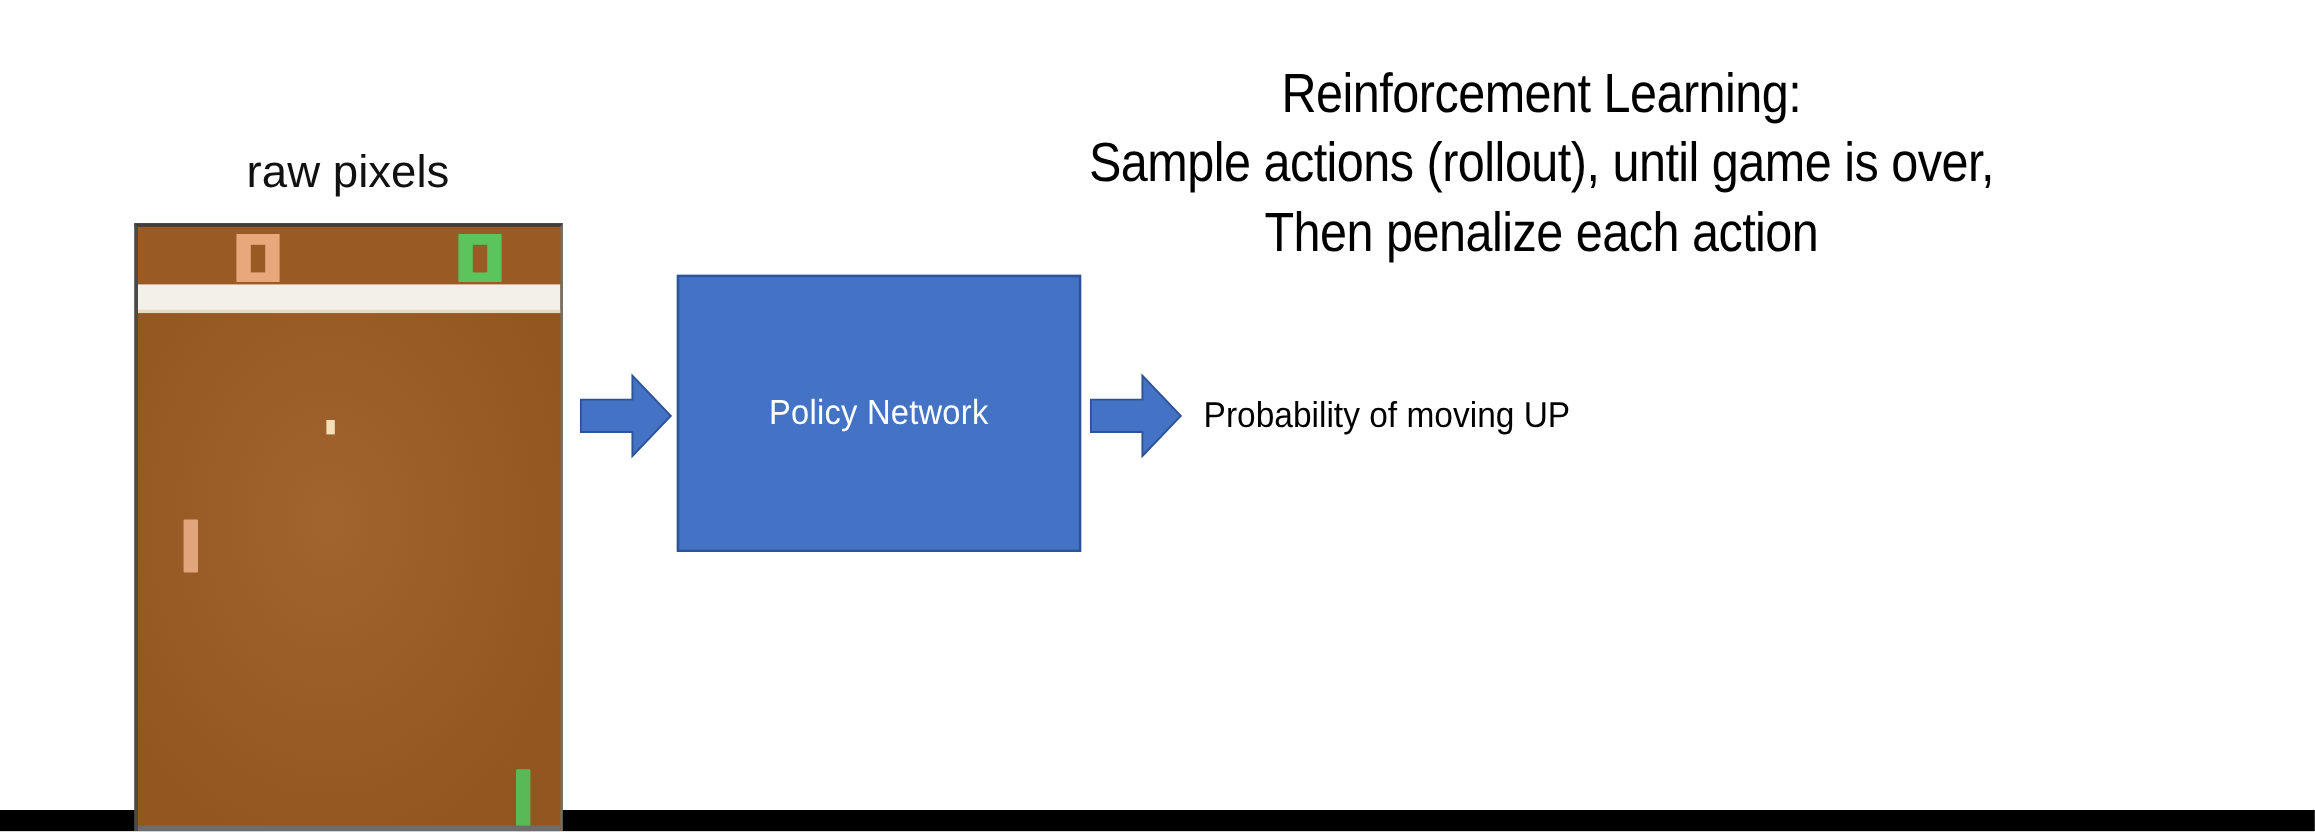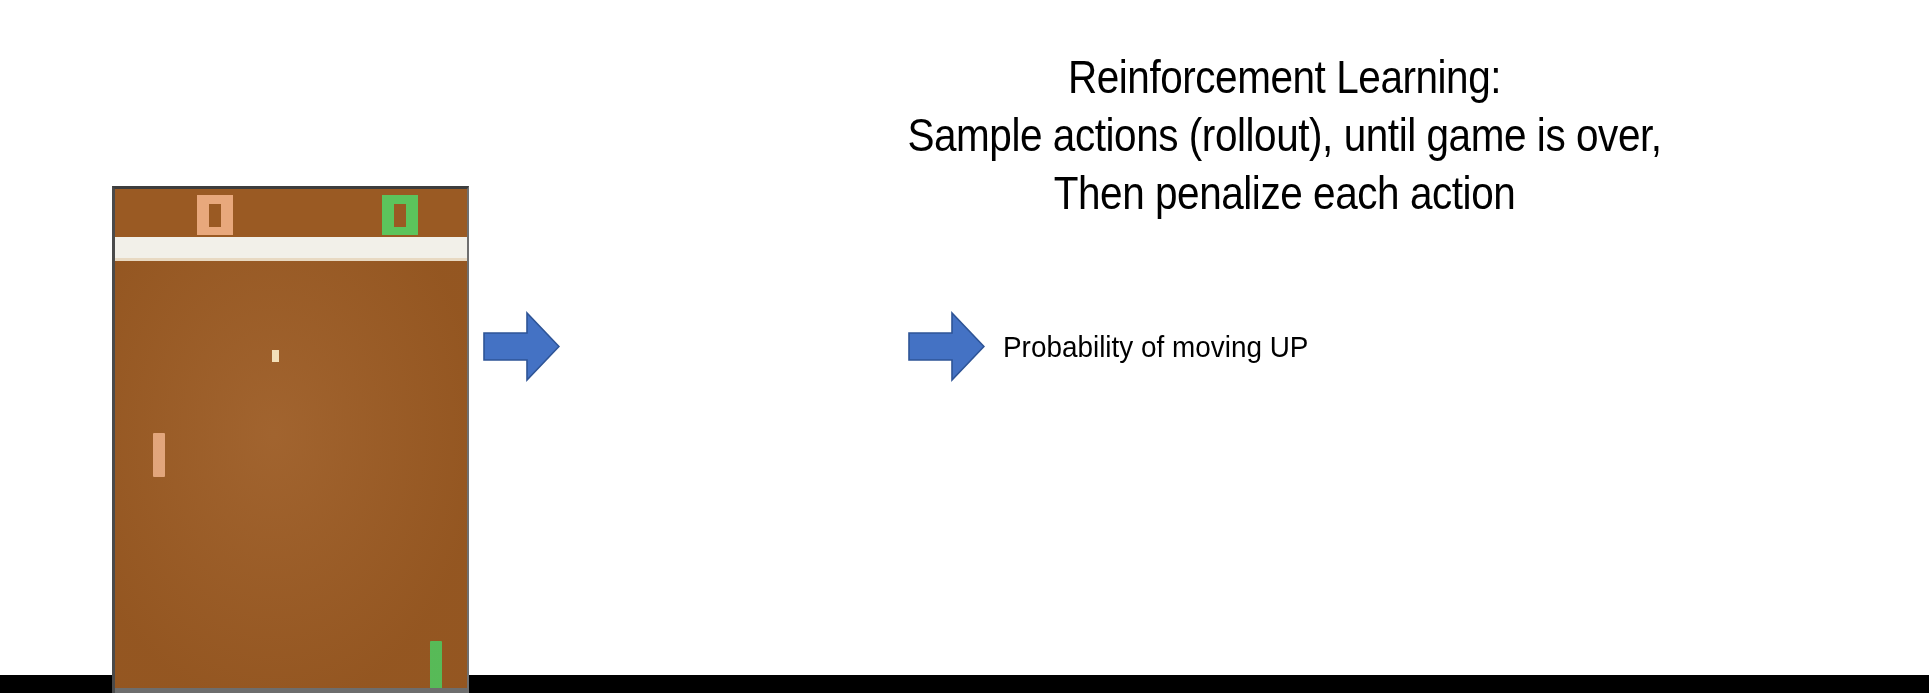--- a/index.html
+++ b/index.html
@@ -213,20 +213,21 @@
 <body>
 
 <div id="slide">
 
   <div class="heading">
     <span class="hline">Reinforcement Learning:</span>
     <span class="hline">Sample actions (rollout), until game is over,</span>
     <span class="hline">Then penalize each action</span>
   </div>
 
+  <div class="raw-pixels-label">raw pixels</div>
 
   <div class="game-frame">
     <div class="game-top-strip">
       <div class="score-digit left">
         <div class="inner"></div>
       </div>
       <div class="score-digit right">
         <div class="inner"></div>
       </div>
     </div>
@@ -239,20 +240,23 @@
     <div class="game-bottom-line"></div>
   </div>
 
   <div class="block-arrow" style="left:483px; top:311px; width:77px; height:71px; background:transparent;">
     <svg class="arrow-svg" width="77" height="71" viewBox="0 0 77 71">
       <polygon points="1,22 44,22 44,2 76,35.5 44,69 44,49 1,49" fill="#4472c4" stroke="#2e5496" stroke-width="1.6"></polygon>
     </svg>
   </div>
 
   <div class="ghost-text"></div>
+  <div class="policy-box">
+    <span class="policy-box-label">Policy Network</span>
+  </div>
 
   <div class="block-arrow" style="left:908px; top:311px; width:77px; height:71px; background:transparent;">
     <svg class="arrow-svg" width="77" height="71" viewBox="0 0 77 71">
       <polygon points="1,22 44,22 44,2 76,35.5 44,69 44,49 1,49" fill="#4472c4" stroke="#2e5496" stroke-width="1.6"></polygon>
     </svg>
   </div>
 
   <div class="output-label">Probability of moving UP</div>
 
   <div class="bottom-bar left"></div>

